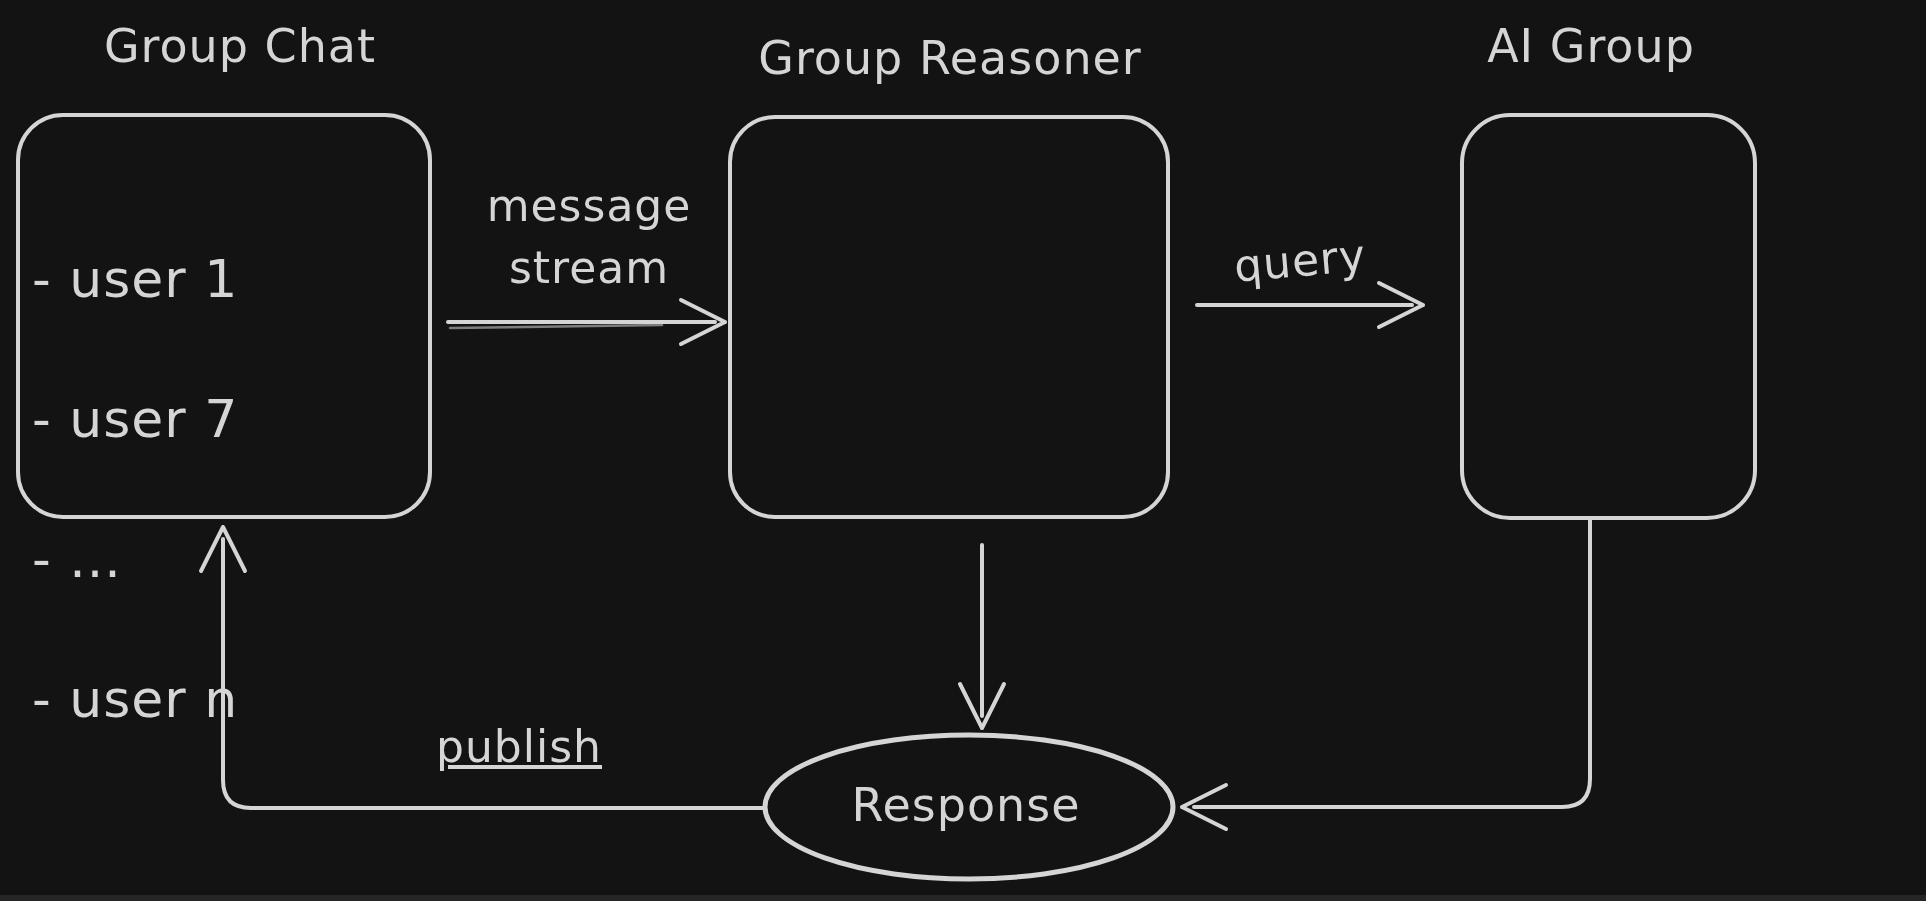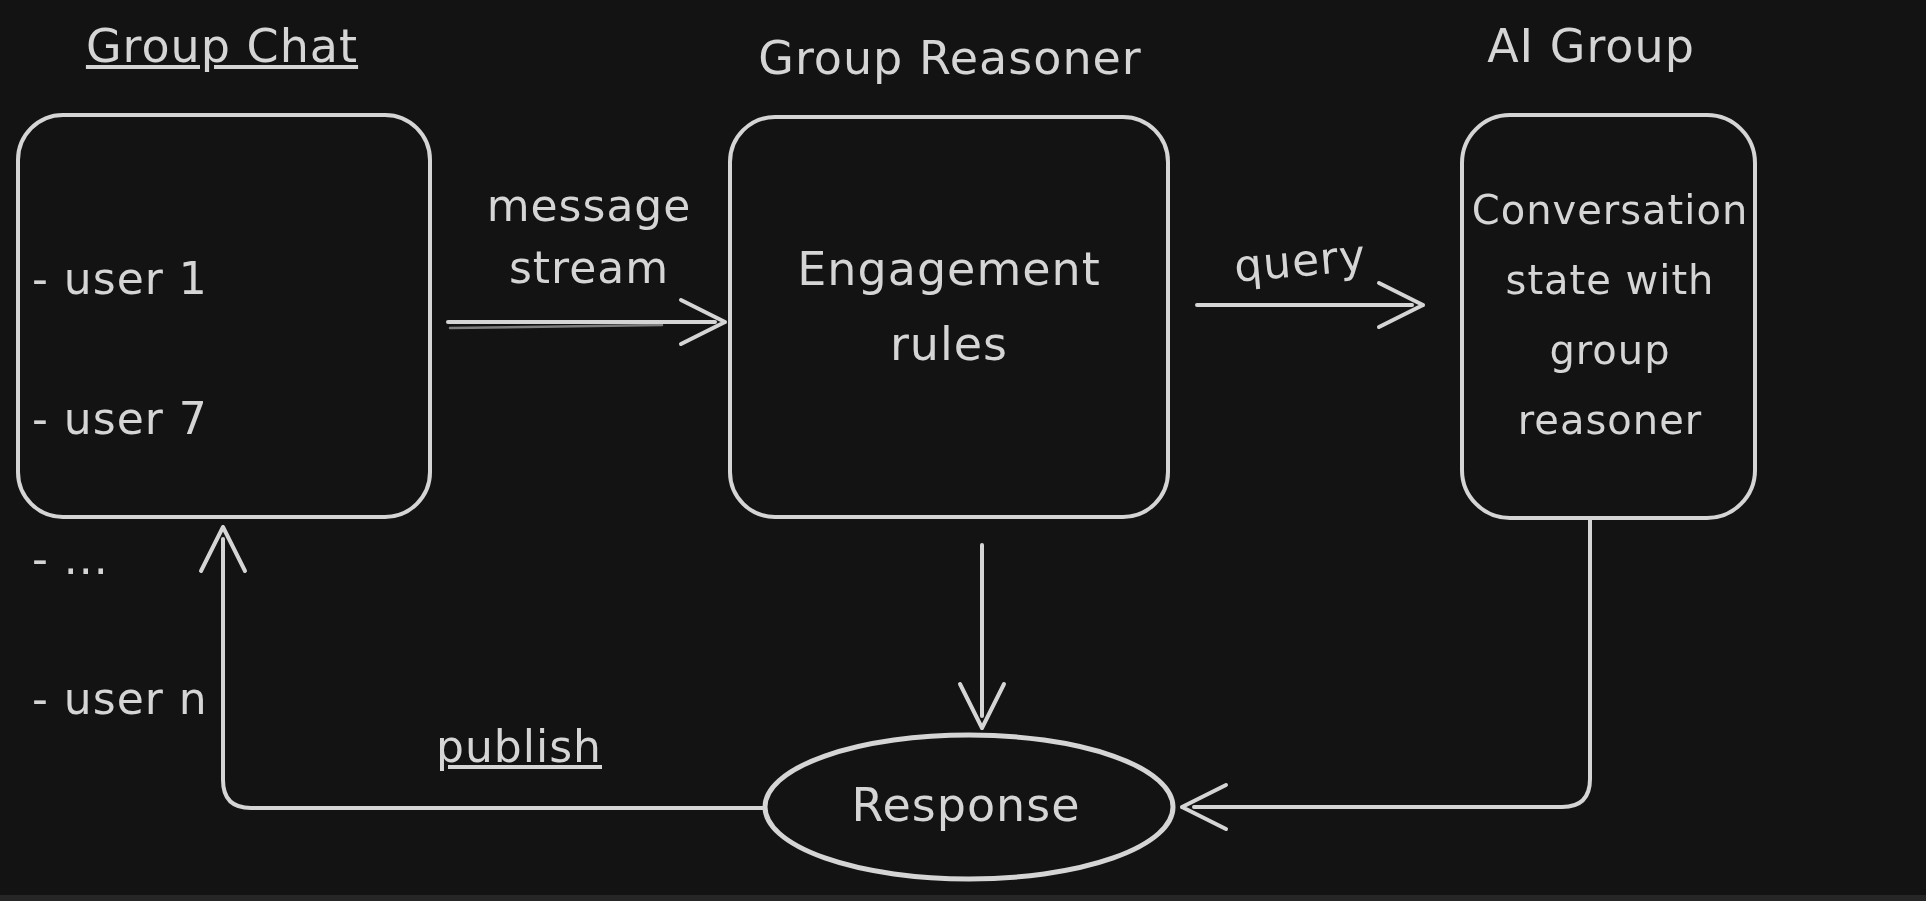--- a/index.html
+++ b/index.html
@@ -37,21 +37,21 @@
     color: var(--text);
     white-space: pre-line;
     letter-spacing: 1px;
     line-height: 1.5;
   }
   .center { transform: translateX(-50%); text-align: center; }
   .title { font-size: 46px; line-height: 60px; }
   .node-text { font-size: 46px; line-height: 75px; }
   .node-text-sm { font-size: 40px; line-height: 70px; }
   .edge-lbl { font-size: 44px; line-height: 62px; }
-  .list { font-size: 44px; line-height: 70px; }
+  .list { font-size: 52px; line-height: 70px; }
   .list .row { height: 70px; }
   .bottom-edge {
     position: absolute; left: 0; bottom: 0;
     width: 1926px; height: 6px;
     background: var(--bottom-edge);
   }
 </style>
 </head>
 <body>
 
@@ -84,37 +84,31 @@
       <path d="M1590,518 L1590,779 Q1590,807 1562,807 L1194,807"></path>
       <path d="M1182,807 L1226,785 M1182,807 L1226,829"></path>
     </g>
 
     <g stroke-width="4">
       <path d="M765,808 L251,808 Q223,808 223,780 L223,539"></path>
       <path d="M223,527 L201,571 M223,527 L245,571"></path>
     </g>
   </svg>
 
-  <div class="lbl title center" style="left:222px; top:16px;text-decoration:underline;">Group Chat</div>
+  <div class="lbl title center" style="left:240px; top:16px;">Group Chat</div>
   <div class="lbl title center" style="left:950px; top:28px;">Group Reasoner</div>
   <div class="lbl title center" style="left:1591px; top:16px;">AI Group</div>
 
   <div class="lbl list" style="left:32px; top:174px;">
     <div class="row">- user 1</div>
     <div class="row">- user 7</div>
     <div class="row">- ...</div>
     <div class="row">- user n</div>
   </div>
 
-  <div class="lbl node-text center" style="left:949px; top:232px;">Engagement
-rules</div>
-  <div class="lbl node-text-sm center" style="left:1610px; top:175px;">Conversation
-state with
-group
-reasoner</div>
   <div class="lbl node-text center" style="left:966px; top:775px; line-height:60px;">Response</div>
 
   <div class="lbl edge-lbl center" style="left:589px; top:175px;">message
 stream</div>
   <div class="lbl edge-lbl center" style="left:1300px; top:230px; transform:translateX(-50%) rotate(-5deg);">query</div>
   <div class="lbl edge-lbl center" style="left:519px; top:716px;text-decoration:underline;">publish</div>
 
   <div class="bottom-edge"></div>
 </div>
 

